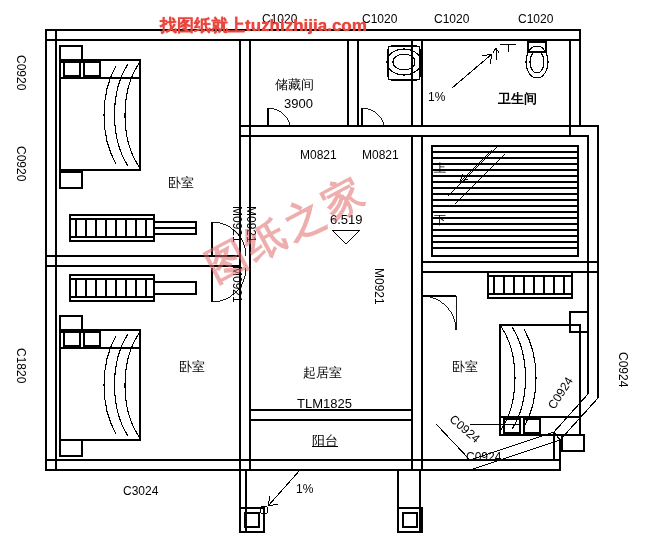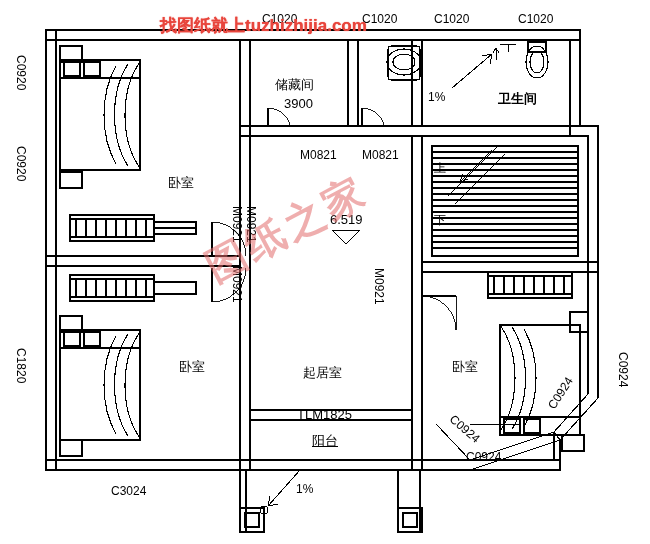--- a/index.html
+++ b/index.html
@@ -177,32 +177,32 @@
   <div class="lbl s12" style="left:362px;top:12px;">C1020</div>
   <div class="lbl s12" style="left:434px;top:12px;">C1020</div>
   <div class="lbl s12" style="left:518px;top:12px;">C1020</div>
 
   <div class="lbl s12 rot" style="left:28px;top:55px;transform:rotate(90deg);">C0920</div>
   <div class="lbl s12 rot" style="left:28px;top:146px;transform:rotate(90deg);">C0920</div>
   <div class="lbl s12 rot" style="left:28px;top:348px;transform:rotate(90deg);">C1820</div>
 
   <div class="lbl s12 rot" style="left:630px;top:352px;transform:rotate(90deg);">C0924</div>
 
-  <div class="lbl s12" style="left:111px;top:484px;">C3024</div>
+  <div class="lbl s12" style="left:123px;top:484px;">C3024</div>
   <div class="lbl s12 rot" style="left:456px;top:412px;transform:rotate(41deg);">C0924</div>
   <div class="lbl s12" style="left:466px;top:450px;">C0924</div>
   <div class="lbl s12 rot" style="left:545px;top:404px;transform:rotate(-57deg);">C0924</div>
 
   <div class="lbl s12" style="left:300px;top:148px;">M0821</div>
   <div class="lbl s12" style="left:362px;top:148px;">M0821</div>
   <div class="lbl s12 rot" style="left:258px;top:206px;transform:rotate(90deg);">M0921</div>
   <div class="lbl s12 rot" style="left:244px;top:206px;transform:rotate(90deg);">M0921</div>
   <div class="lbl s12 rot" style="left:244px;top:266px;transform:rotate(90deg);">M0921</div>
   <div class="lbl s12 rot" style="left:386px;top:268px;transform:rotate(90deg);">M0921</div>
-  <div class="lbl s13" style="left:297px;top:407px;">TLM1825</div>
+  <div class="lbl s13" style="left:297px;top:396px;">TLM1825</div>
 
   <div class="lbl s13" style="left:168px;top:174px;">卧室</div>
   <div class="lbl s13" style="left:179px;top:358px;">卧室</div>
   <div class="lbl s13" style="left:452px;top:358px;">卧室</div>
   <div class="lbl s13" style="left:303px;top:340px;margin-top:24px;">起居室</div>
   <div class="lbl s13" style="left:275px;top:76px;">储藏间</div>
   <div class="lbl s13" style="left:284px;top:96px;">3900</div>
   <div class="lbl s13" style="left:498px;top:90px;font-weight:bold;">卫生间</div>
   <div class="lbl s13" style="left:312px;top:432px;text-decoration:underline;">阳台</div>
 

